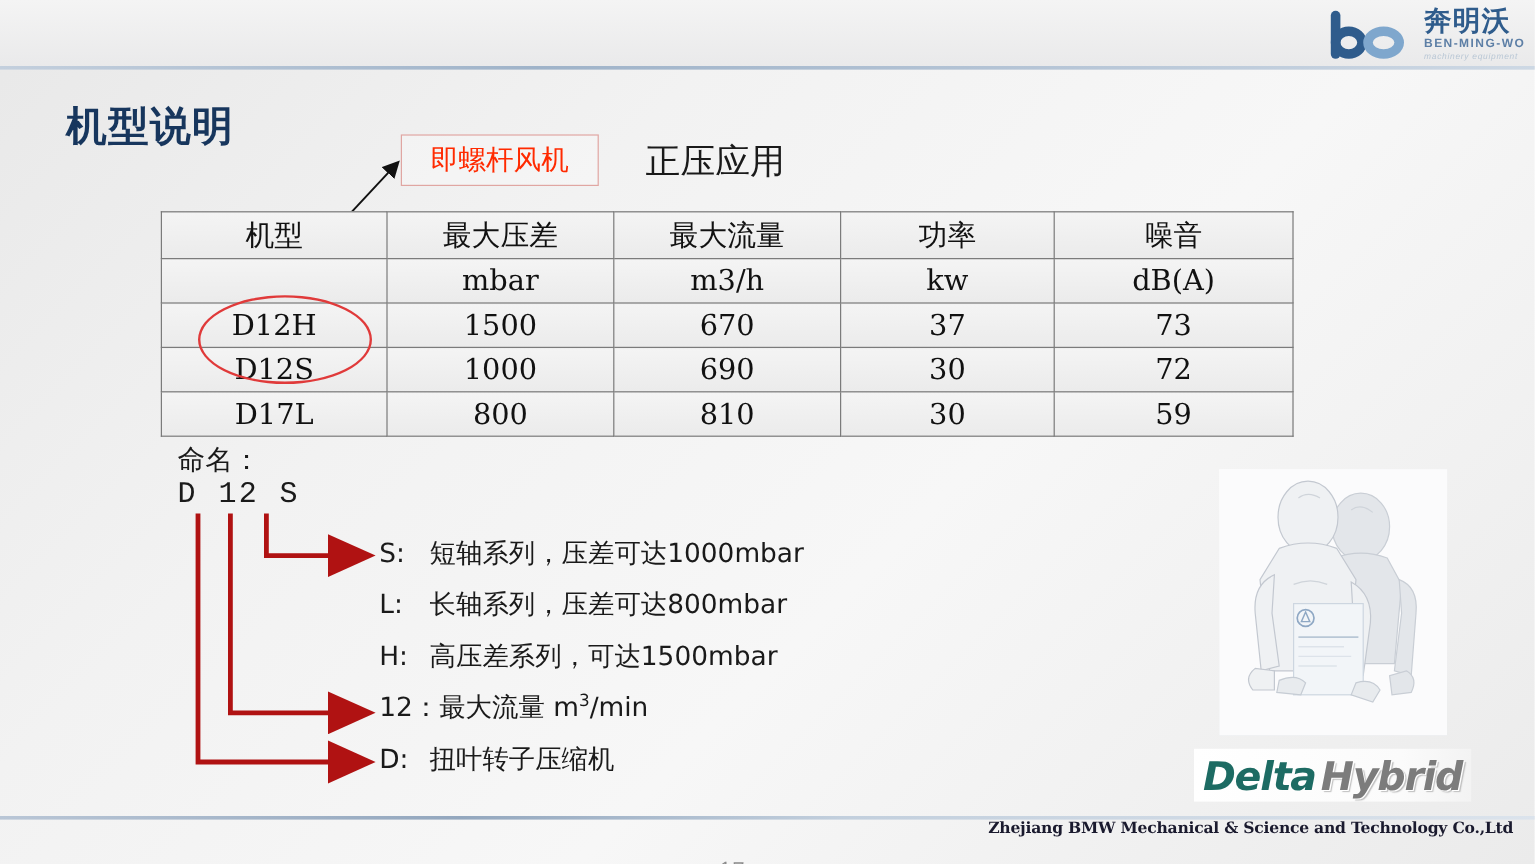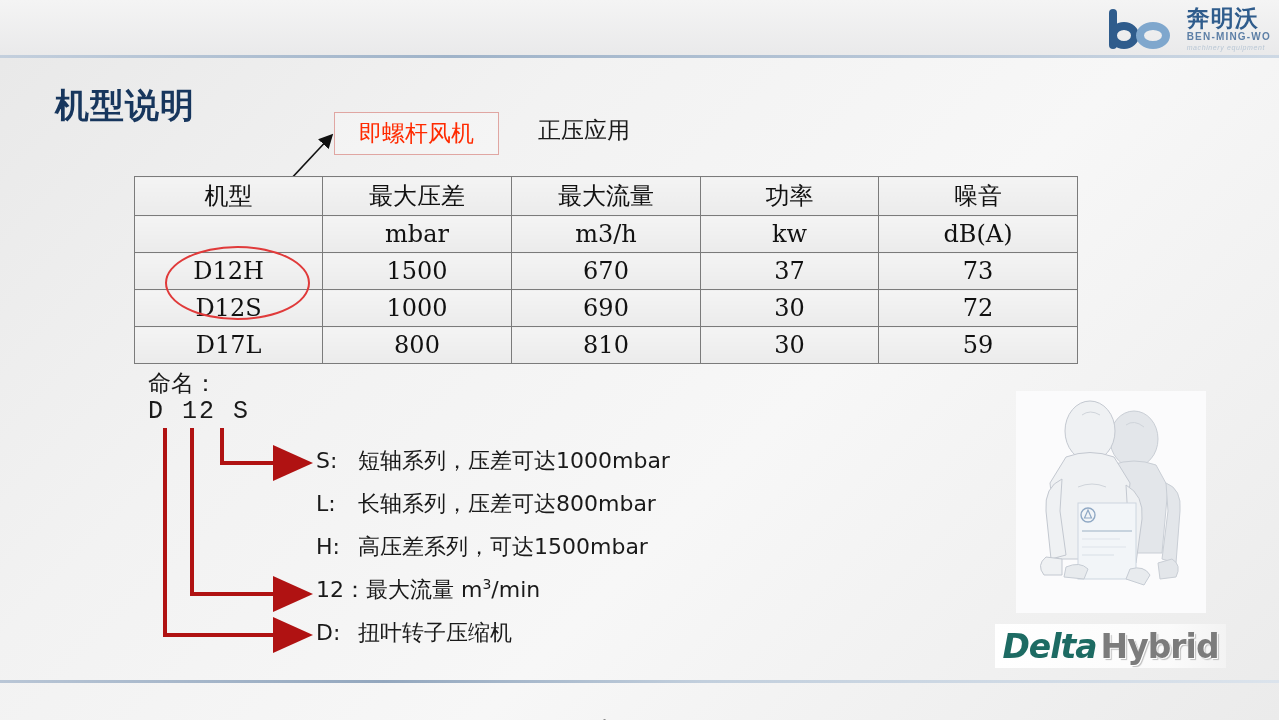--- a/index.html
+++ b/index.html
@@ -60,21 +60,21 @@
 
   
   .callout{
     position:absolute;left:334px;top:112px;width:163px;height:41px;
     border:1px solid #e0a6a2;background:rgba(255,255,255,.25);
     display:flex;align-items:center;justify-content:center;
     color:#ff2a00;font-size:23px;font-family:"DejaVu Sans",sans-serif;
   }
   .note-right{
     position:absolute;left:538px;top:115px;
-    font-size:23px;color:#1a1a1a;font-family:"DejaVu Sans",sans-serif;
+    font-size:29px;color:#1a1a1a;font-family:"DejaVu Sans",sans-serif;
   }
   .leader-svg{position:absolute;left:0;top:0;width:1279px;height:720px;pointer-events:none;}
 
   
   .spec-table{
     position:absolute;left:134px;top:176px;width:943px;
     border-collapse:collapse;table-layout:fixed;
     background:linear-gradient(180deg,#f3f3f3,#e9e9e9);
   }
   .spec-table td{
@@ -128,21 +128,21 @@
   .brand-logo{
     position:absolute;left:995px;top:624px;width:231px;height:44px;
     background:linear-gradient(90deg,#ffffff 0%,#fbfbfb 75%,#f3f3f3 100%);
     display:flex;align-items:center;justify-content:center;gap:4px;
   }
   .brand-delta{
     font-size:33px;font-weight:bold;font-style:italic;color:#1d6b63;
     font-family:"DejaVu Sans",sans-serif;letter-spacing:-1px;
   }
   .brand-hybrid{
-    font-size:33px;font-weight:bold;color:#7c7c7c;
+    font-size:33px;font-weight:bold;font-style:italic;color:#7c7c7c;
     font-family:"DejaVu Sans",sans-serif;letter-spacing:-1px;
     text-shadow:1px 1px 0 #ffffff, 2px 2px 1px #bdbdbd;
   }
 
   
   .footer-rule{
     position:absolute;left:0;top:680px;width:1279px;height:3px;
     background:linear-gradient(90deg,#b9c6d6 0%,#93a7be 30%,#c2cfdd 55%,#dbe3ec 100%);
   }
   .page-num{
@@ -315,14 +315,15 @@
     </svg>
   </div>
 
   <div class="brand-logo">
     <span class="brand-delta">Delta</span>
     <span class="brand-hybrid">Hybrid</span>
   </div>
 
   <div class="footer-rule"></div>
   <div class="page-num">17</div>
+  <div class="footer-company">Zhejiang BMW Mechanical &amp; Science and Technology Co.,Ltd</div>
 
 </div>
 
 </body></html>

